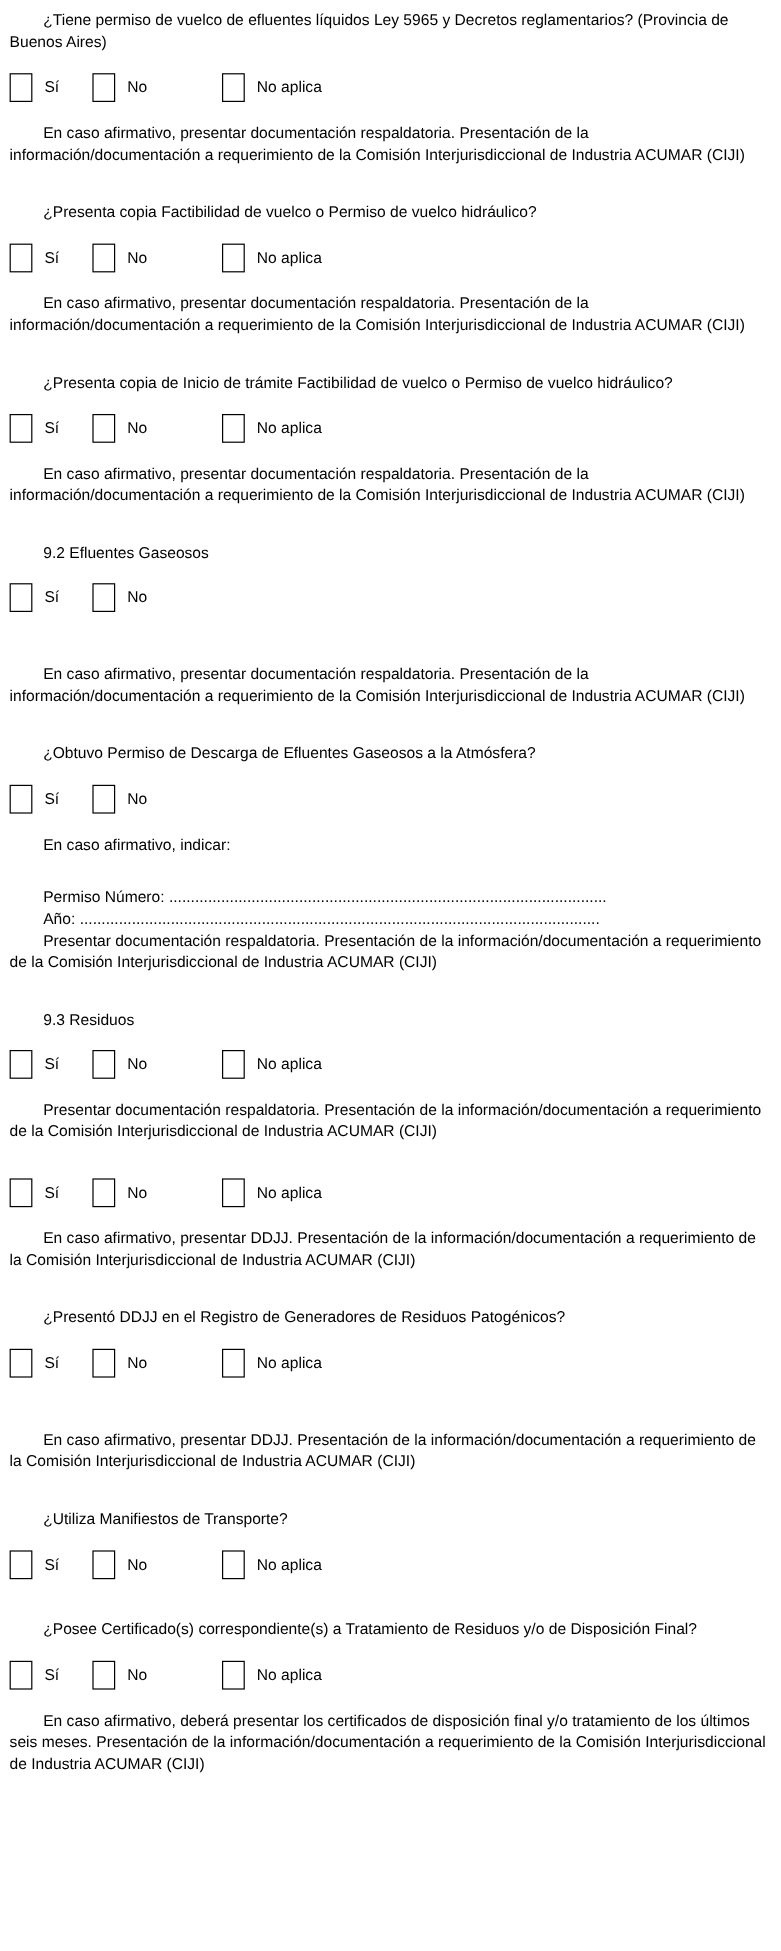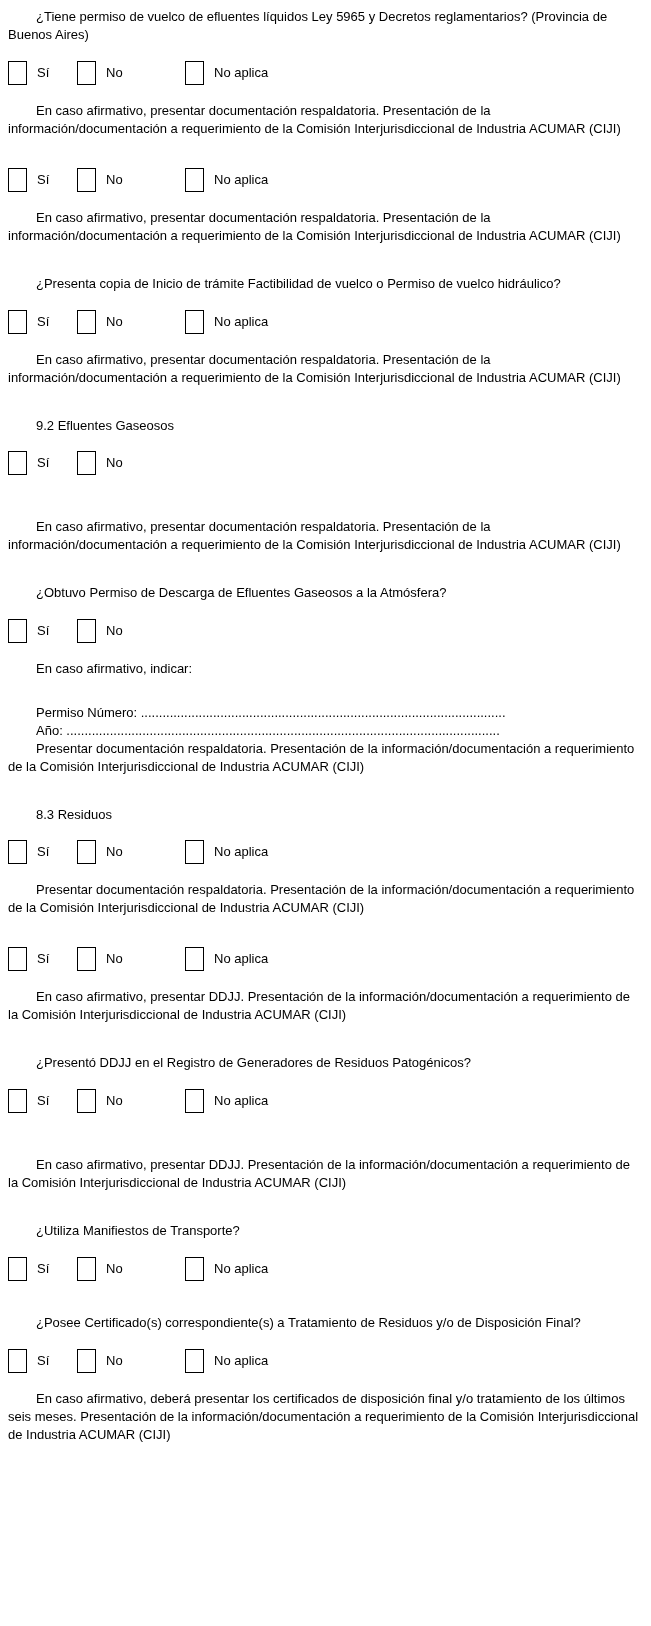--- a/index.html
+++ b/index.html
@@ -57,20 +57,21 @@
           <span class="opt-label">No</span>
         </span>
         <span class="opt">
           <span class="checkbox"></span>
           <span class="opt-label">No aplica</span>
         </span>
       </div>
       <div class="note para">En caso afirmativo, presentar documentación respaldatoria. Presentación de la información/documentación a requerimiento de la Comisión Interjurisdiccional de Industria ACUMAR (CIJI)</div>
     </div>
     <div class="section">
+      <div class="q para">¿Presenta copia Factibilidad de vuelco o Permiso de vuelco hidráulico?</div>
       <div class="opt-row">
         <span class="opt">
           <span class="checkbox"></span>
           <span class="opt-label">Sí</span>
         </span>
         <span class="opt">
           <span class="checkbox"></span>
           <span class="opt-label">No</span>
         </span>
         <span class="opt">
@@ -122,21 +123,21 @@
         <span class="opt">
           <span class="checkbox"></span>
           <span class="opt-label">No</span>
         </span>
       </div>
       <div class="note para">En caso afirmativo, indicar:</div>
       <div class="fill-line"><span>Permiso Número: </span><span>.....................................................................................................</span></div>
       <div class="fill-line"><span>Año: </span><span>........................................................................................................................</span></div>
       <div class="note para">Presentar documentación respaldatoria. Presentación de la información/documentación a requerimiento de la Comisión Interjurisdiccional de Industria ACUMAR (CIJI)</div>
     </div>
-    <div class="heading para">8.3 Residuos</div>
+    <div class="heading para">9.3 Residuos</div>
     <div class="section">
       <div class="opt-row">
         <span class="opt">
           <span class="checkbox"></span>
           <span class="opt-label">Sí</span>
         </span>
         <span class="opt">
           <span class="checkbox"></span>
           <span class="opt-label">No</span>
         </span>

